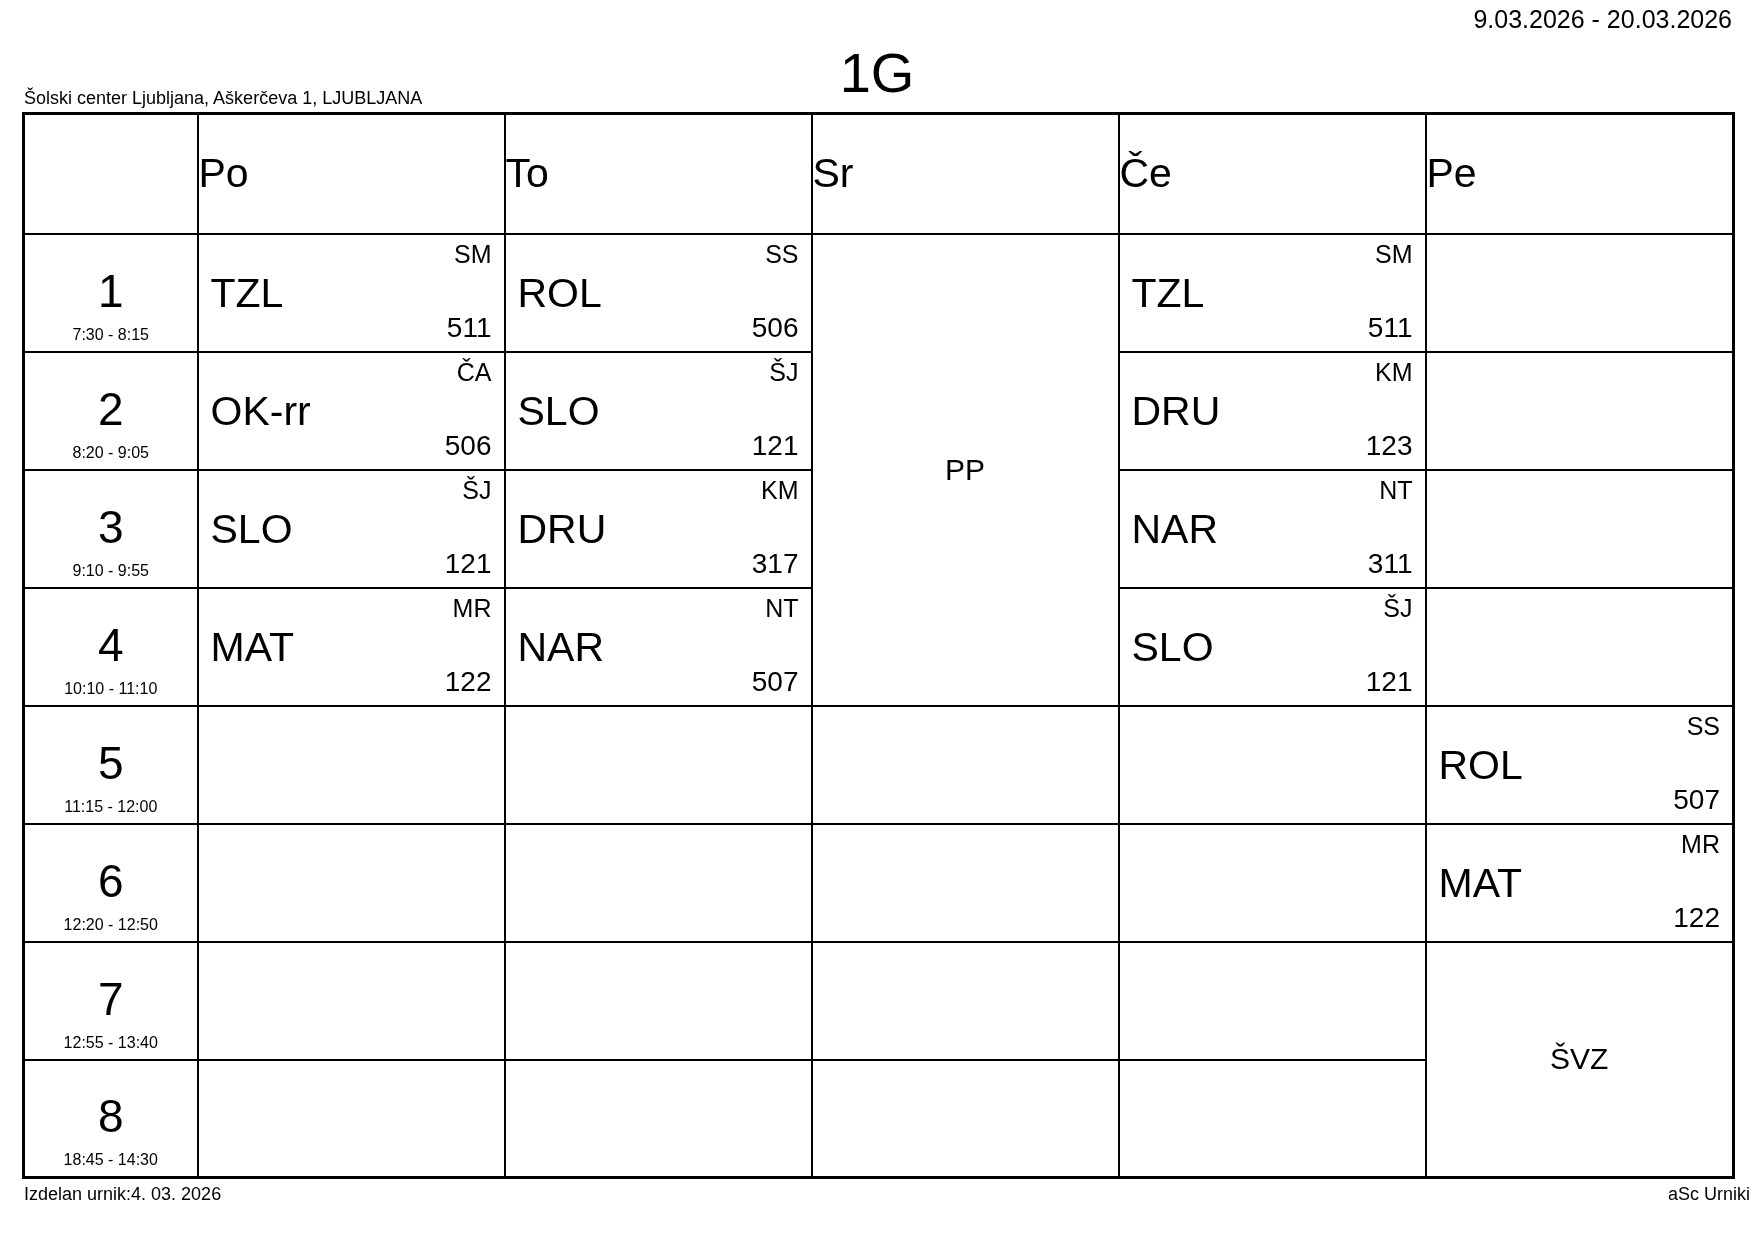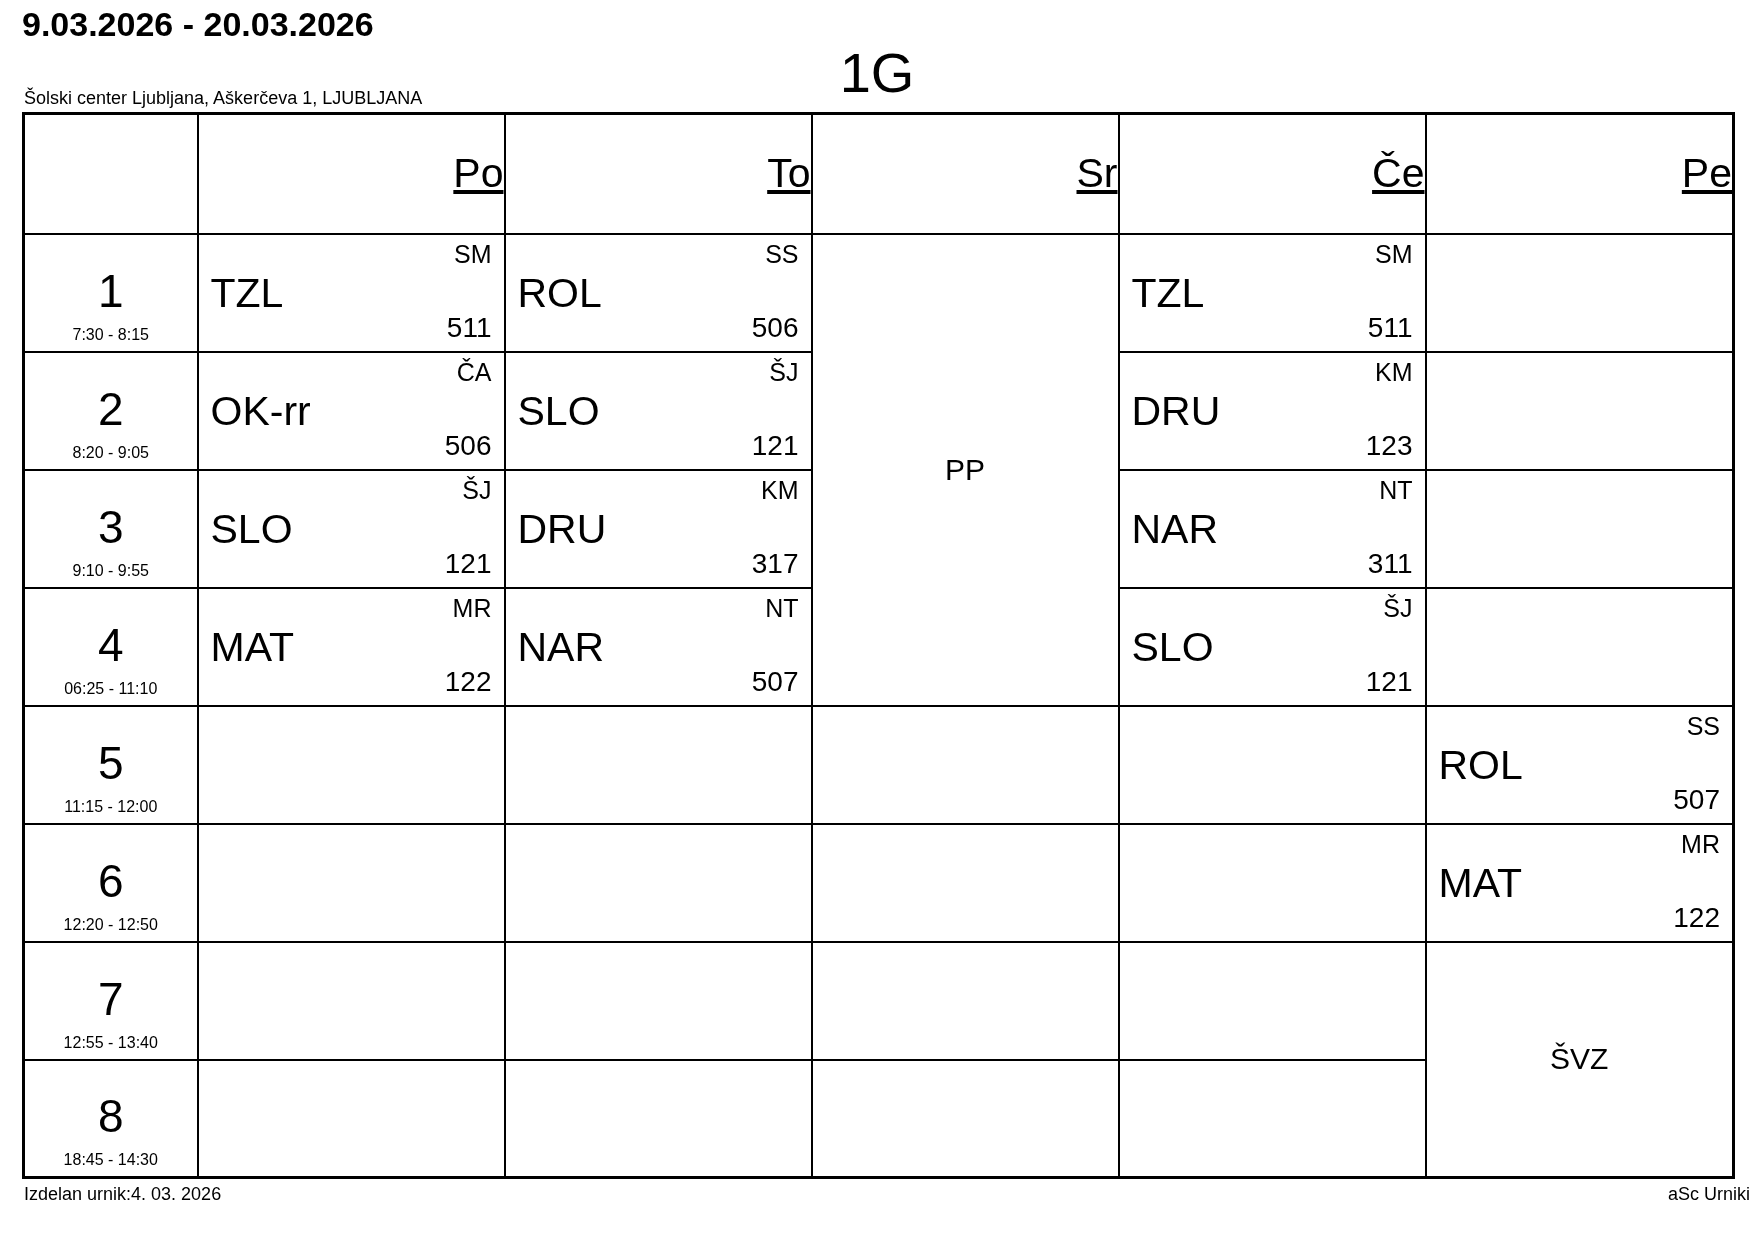--- a/index.html
+++ b/index.html
@@ -16,24 +16,23 @@
     height: 1241px;
     overflow: hidden;
   }
 
   
   .date-range {
     position: absolute;
     top: 6px;
     left: 22px;
     width: 1710px;
-    text-align: left;
-    font-size: 34px;
+    text-align: right;
+    font-size: 25px;
     line-height: 1.1;
-    font-weight: bold;
   }
   .class-name {
     position: absolute;
     top: 42px;
     left: 22px;
     width: 1710px;
     text-align: center;
     font-size: 56px;
     line-height: 1.1;
   }
@@ -60,23 +59,22 @@
   table.timetable td {
     border: 2px solid #000;
     padding: 0;
   }
   tr.hrow   { height: 120px; }
   tr.brow   { height: 118px; }
 
   th.day {
     font-weight: normal;
     font-size: 41px;
-    text-align: right;
+    text-align: left;
     vertical-align: middle;
-    text-decoration: underline;
   }
   th.corner { }
 
   td.period { position: relative; }
   .pnum {
     position: absolute;
     top: 50%;
     left: 0;
     width: 100%;
     transform: translateY(-54%);
@@ -240,21 +238,21 @@
       <span class="teacher">NT</span>
       <span class="subject">NAR</span>
       <span class="room">311</span>
     </td>
     <td class="lesson"></td>
   </tr>
 
   <tr class="brow">
     <td class="period">
       <span class="pnum">4</span>
-      <span class="ptime">06:25 - 11:10</span>
+      <span class="ptime">10:10 - 11:10</span>
     </td>
     <td class="lesson">
       <span class="teacher">MR</span>
       <span class="subject">MAT</span>
       <span class="room">122</span>
     </td>
     <td class="lesson">
       <span class="teacher">NT</span>
       <span class="subject">NAR</span>
       <span class="room">507</span>

